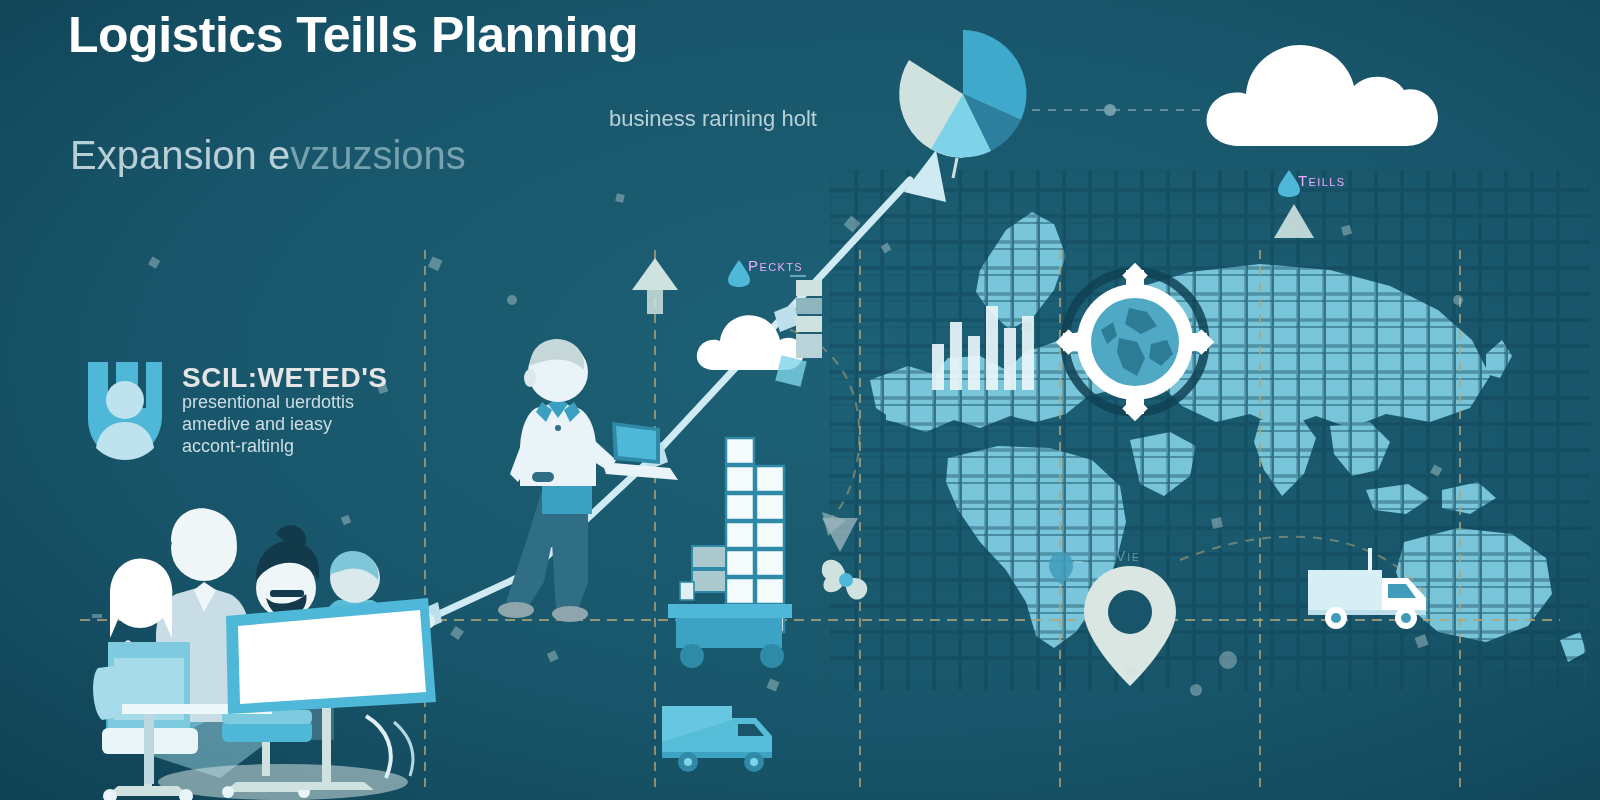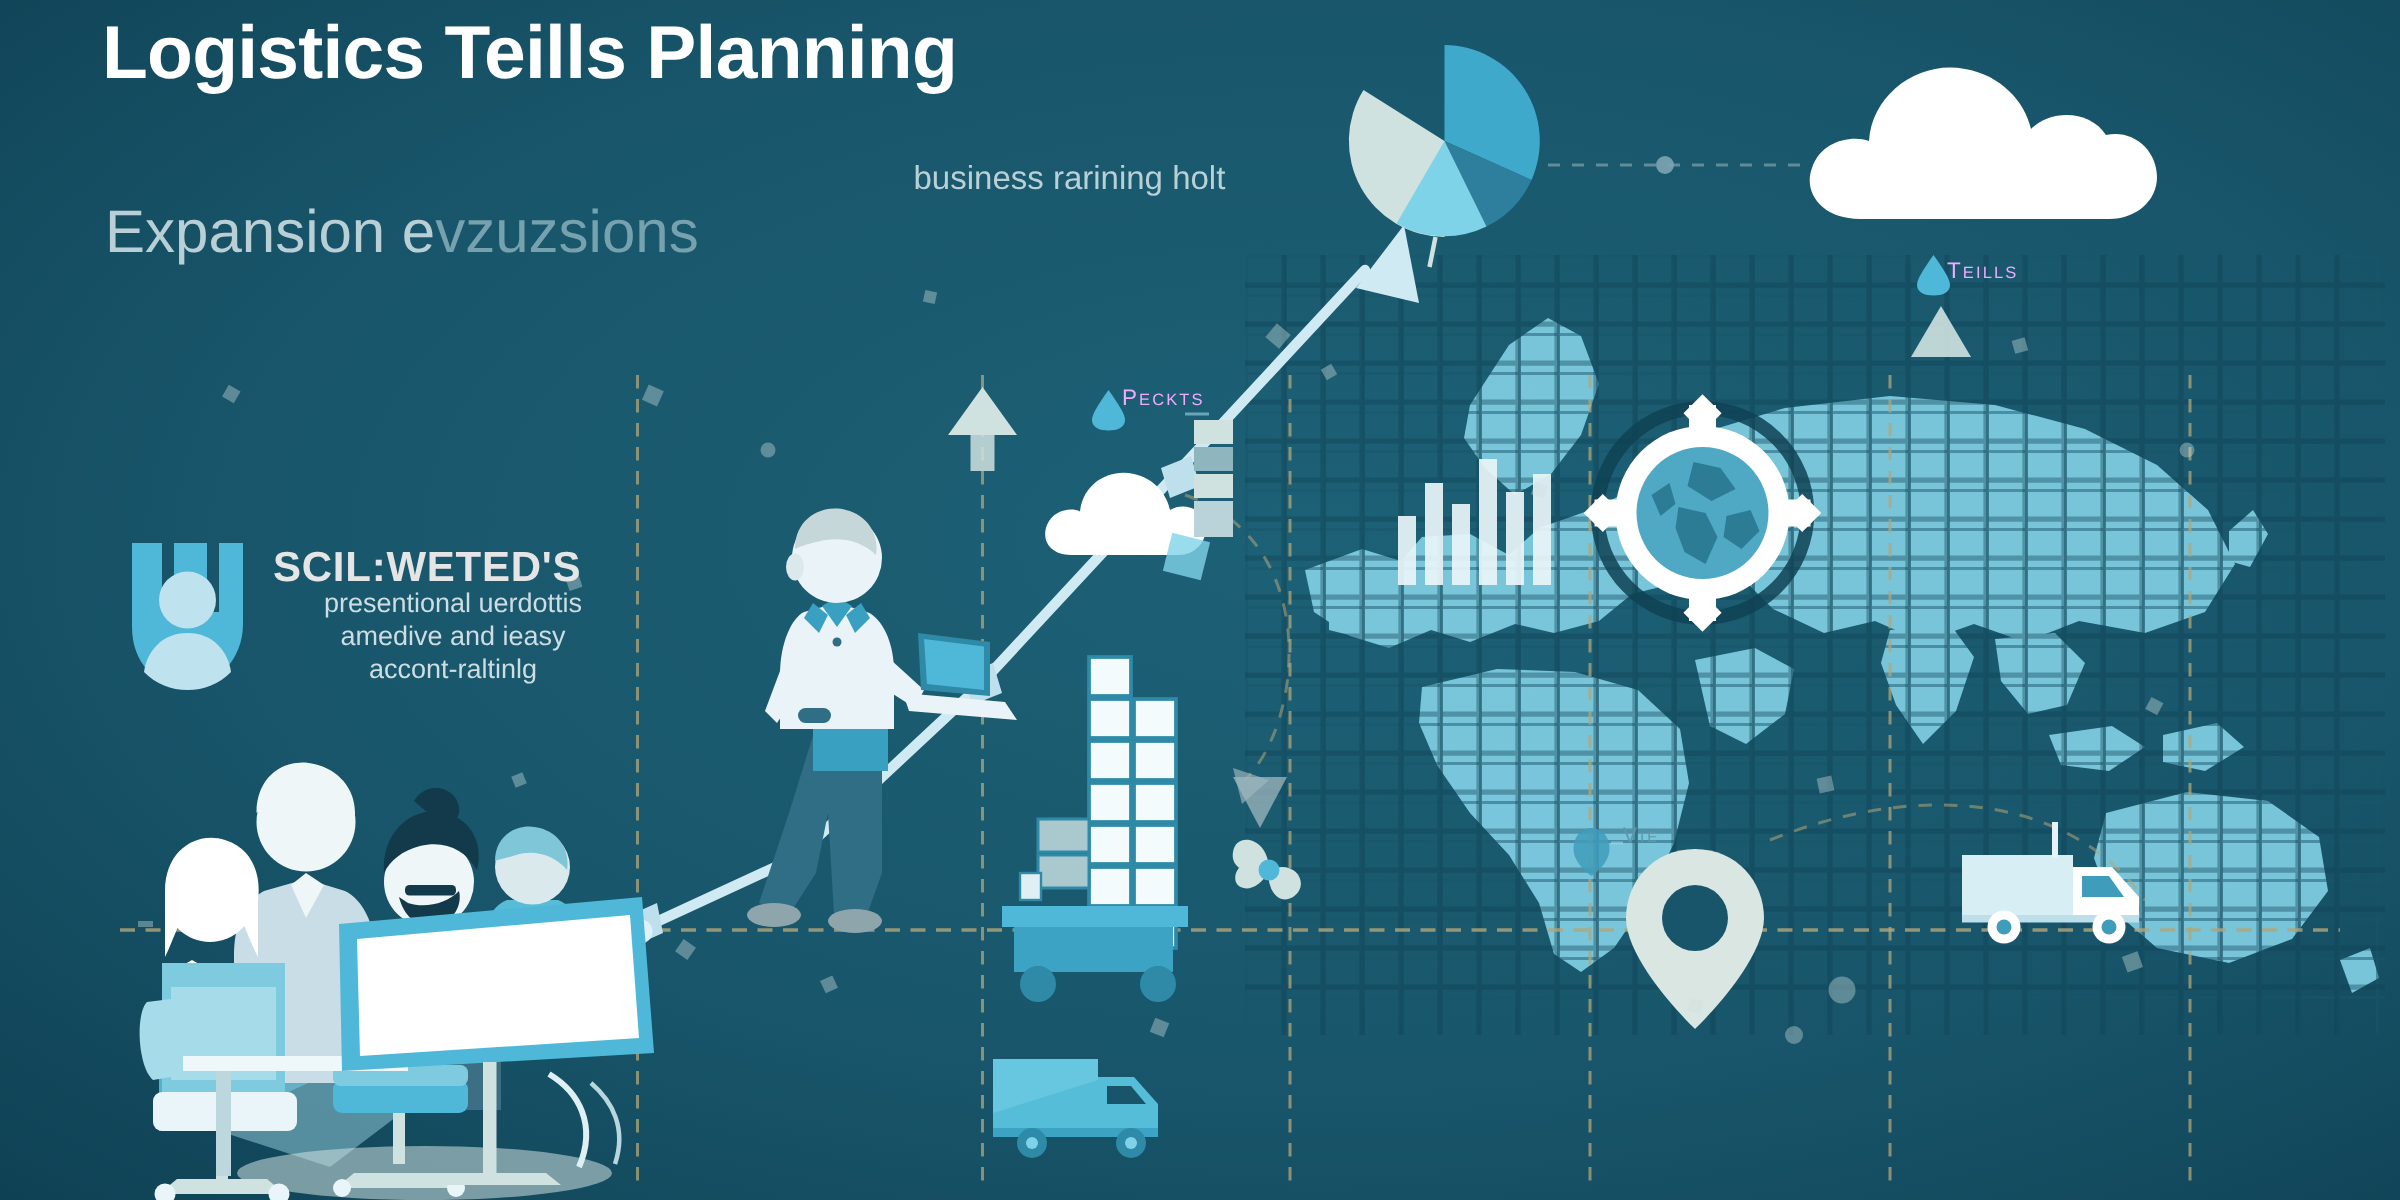--- a/index.html
+++ b/index.html
@@ -31,32 +31,32 @@
     font-size:22px;color:#cbdde2;opacity:.9;white-space:nowrap;margin-left:43px;
   }
 
   
   #infoTitle{
     left:182px;top:362px;font-size:28px;font-weight:bold;
     color:#e5e5e5;letter-spacing:.5px;white-space:nowrap;
   }
   #infoBody{
     left:182px;top:392px;width:240px;font-size:18px;
-    color:#cddde2;line-height:1.22;text-align:center;
+    color:#cddde2;line-height:1.22;
   }
   #infoBody span{display:block;}
 
   
   .maplabel{
     font-size:15px;color:#f0abfc;letter-spacing:1.4px;
     font-variant:small-caps;white-space:nowrap;
   }
   #lblPeckts{left:748px;top:257px;}
   #lblTeills{left:1298px;top:172px;}
-  #lblVie{left:1082px;top:548px;color:#5f97ab;font-size:14px;letter-spacing:2px;}
+  #lblVie{left:1116px;top:548px;color:#5f97ab;font-size:14px;letter-spacing:2px;}
 </style>
 </head>
 <body>
 
 <div id="stage">
 
   <svg class="abs nosel" width="1600" height="800" style="left:0;top:0;">
     <defs>
       <radialGradient id="vig" cx="55%" cy="45%" r="78%">
         <stop offset="0%" stop-color="#1d6176"></stop>

